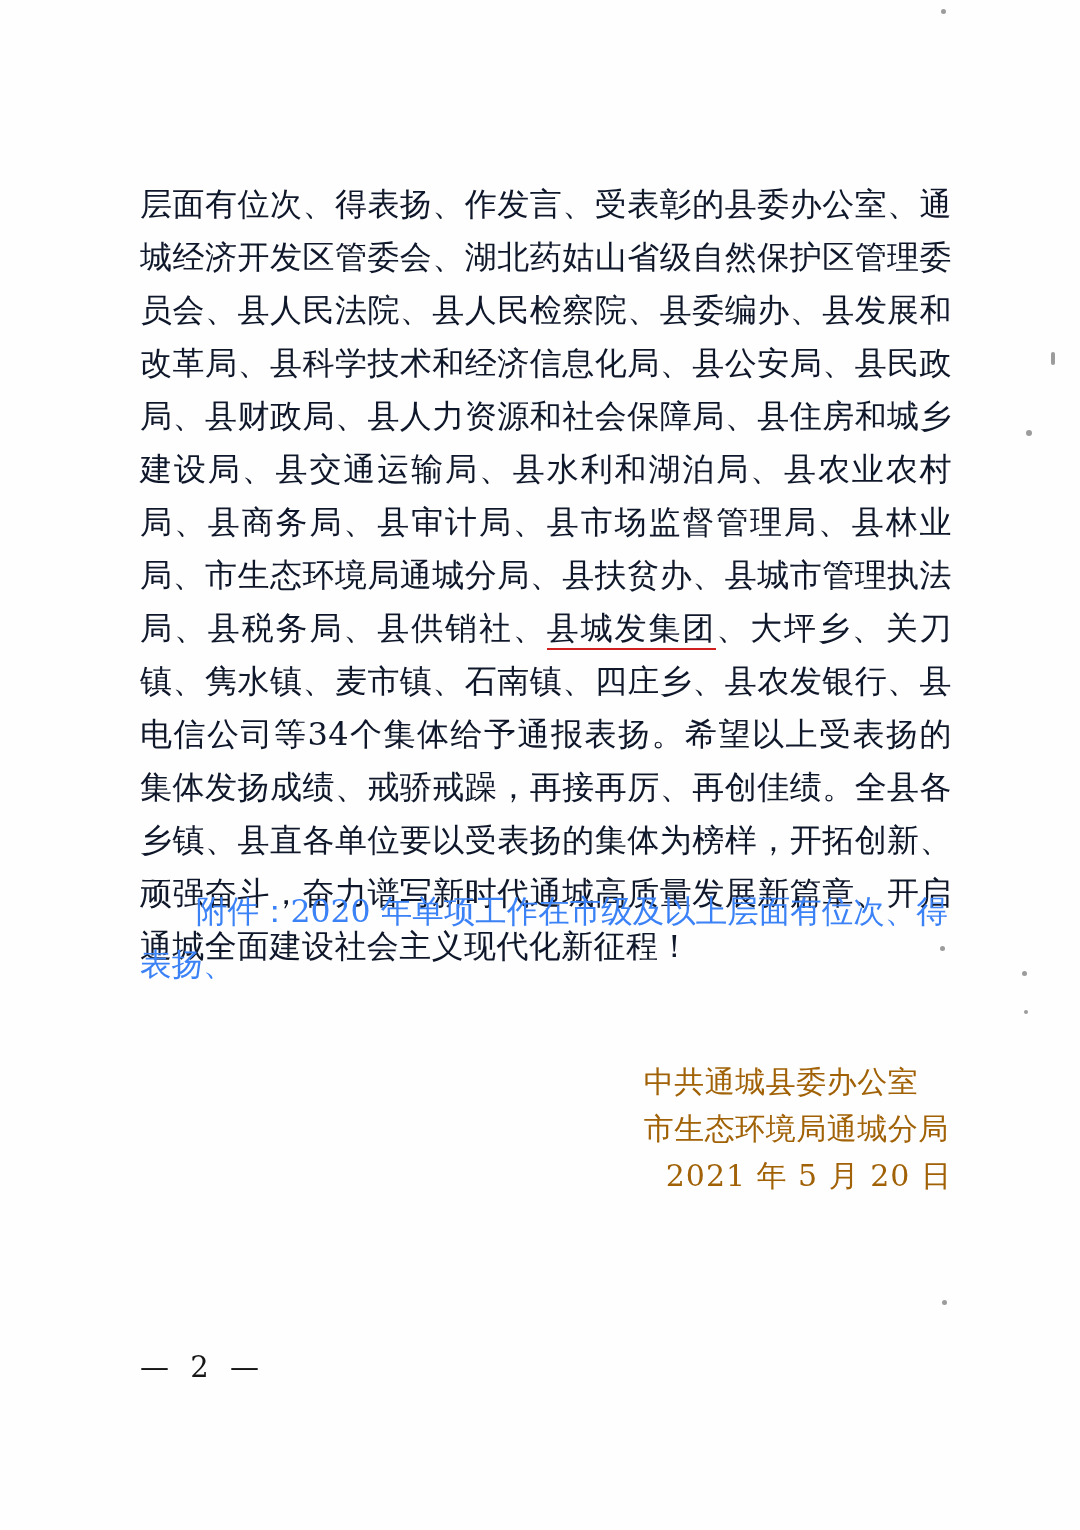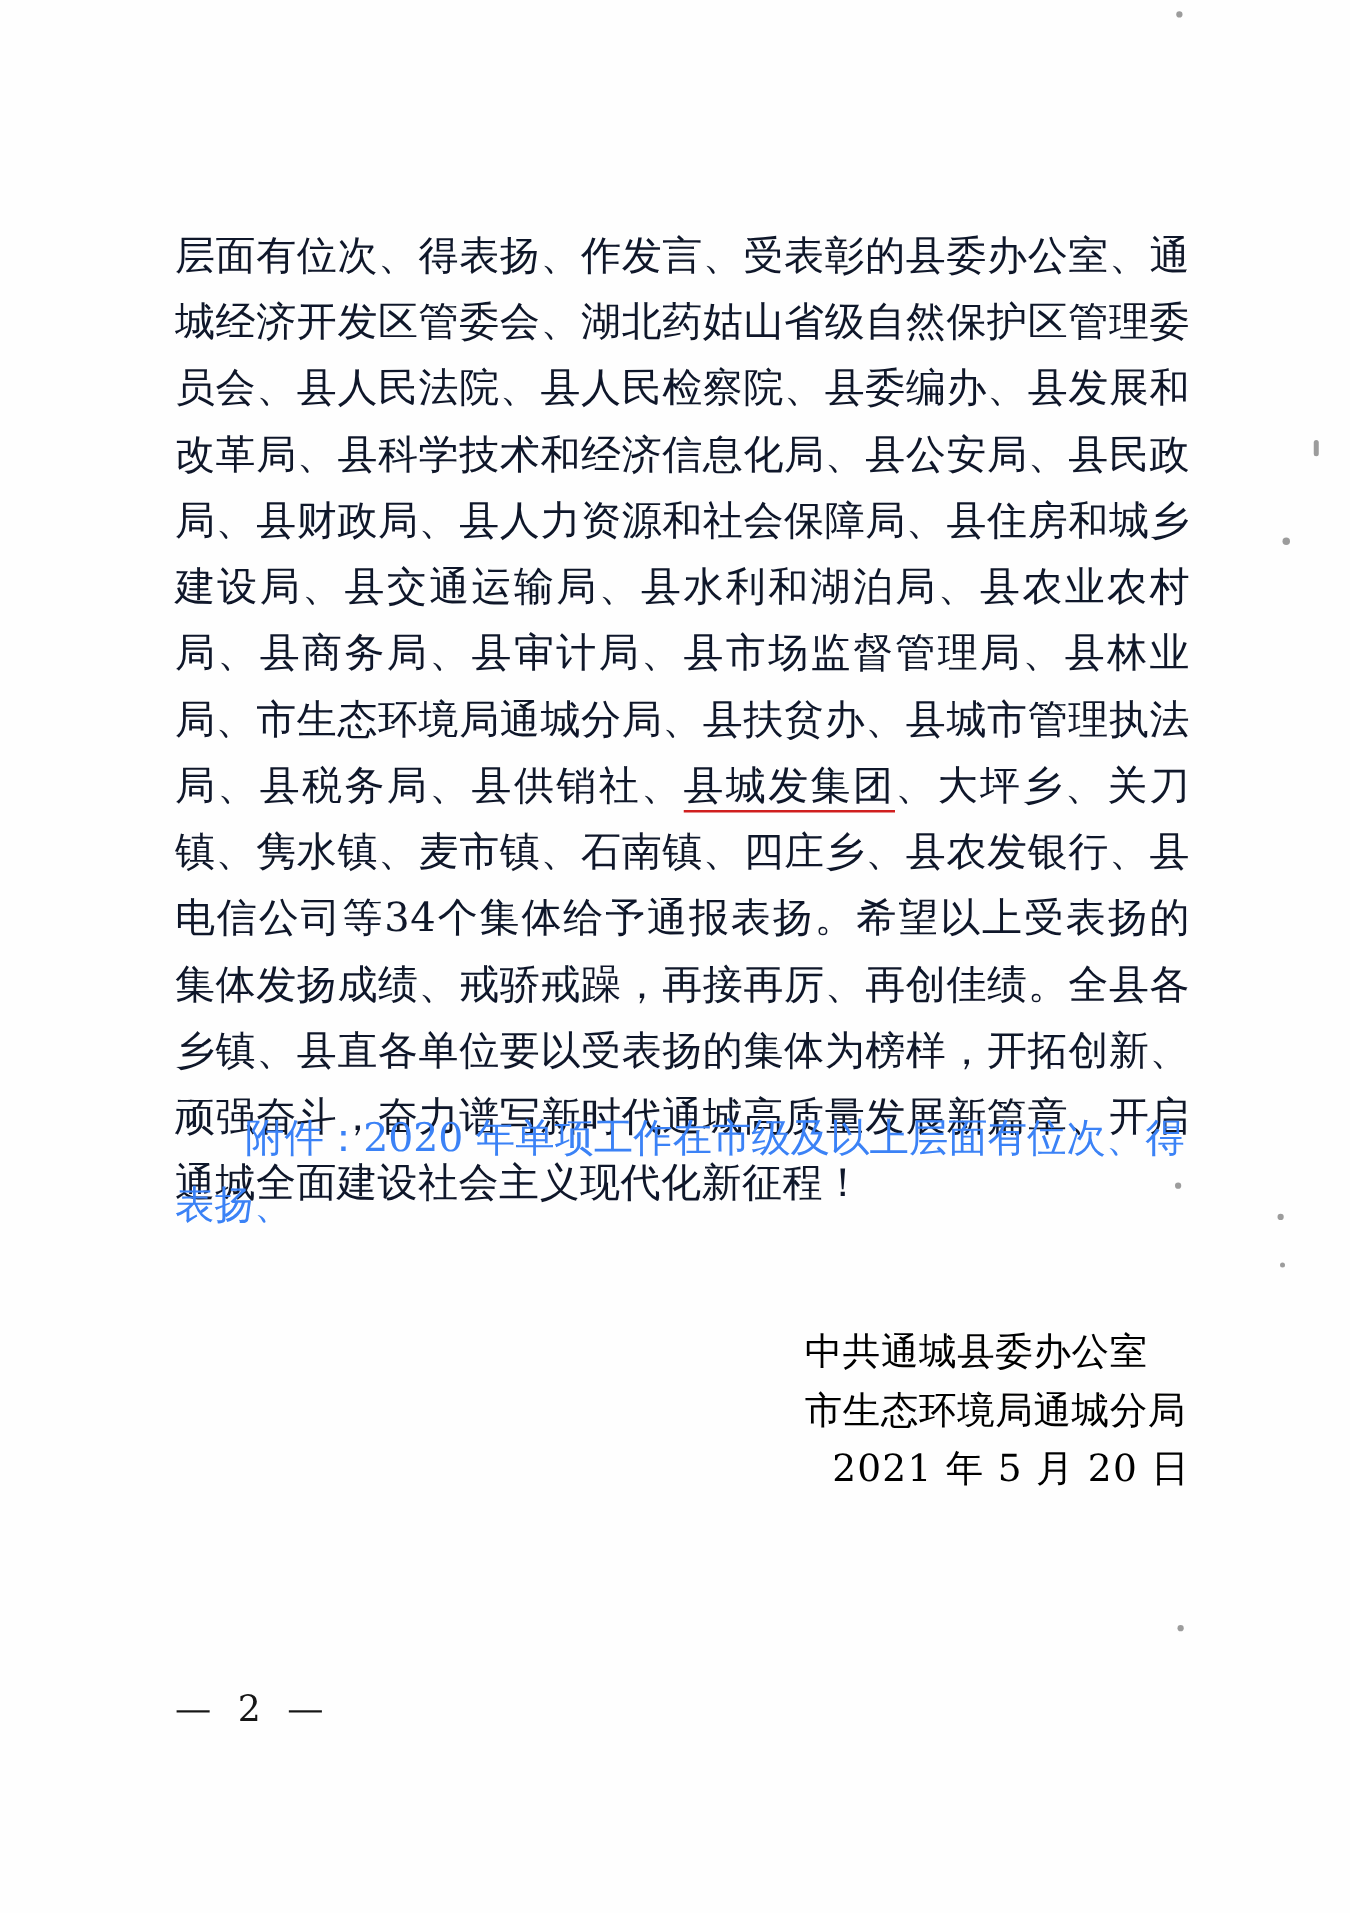--- a/index.html
+++ b/index.html
@@ -62,21 +62,21 @@
     text-indent: 112px;
   }
 
   .signature {
     position: absolute;
     right: 128px;
     top: 1058px;
     text-align: left;
     font-size: 30px;
     line-height: 47px;
-    color: #000000;
+    color: #a16207;
   }
   .signature .org { letter-spacing: 0.5px; }
   .signature .date {
     letter-spacing: 1px;
     padding-left: 22px;
   }
 
   .page-number {
     position: absolute;
     left: 140px;

